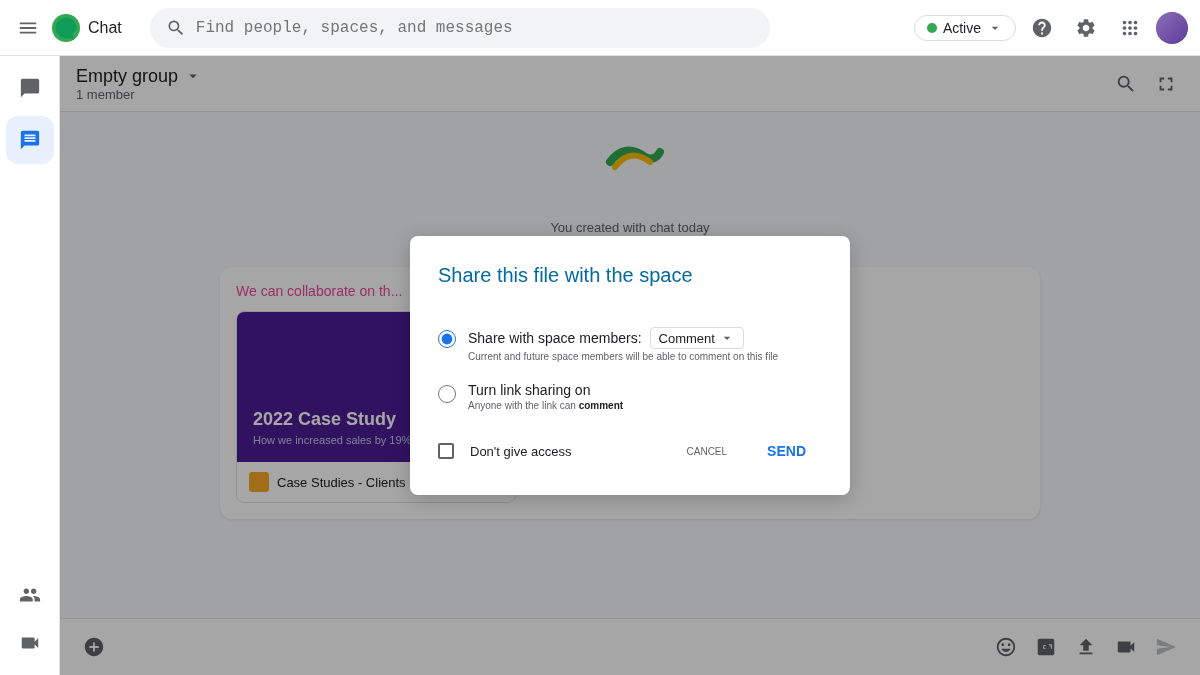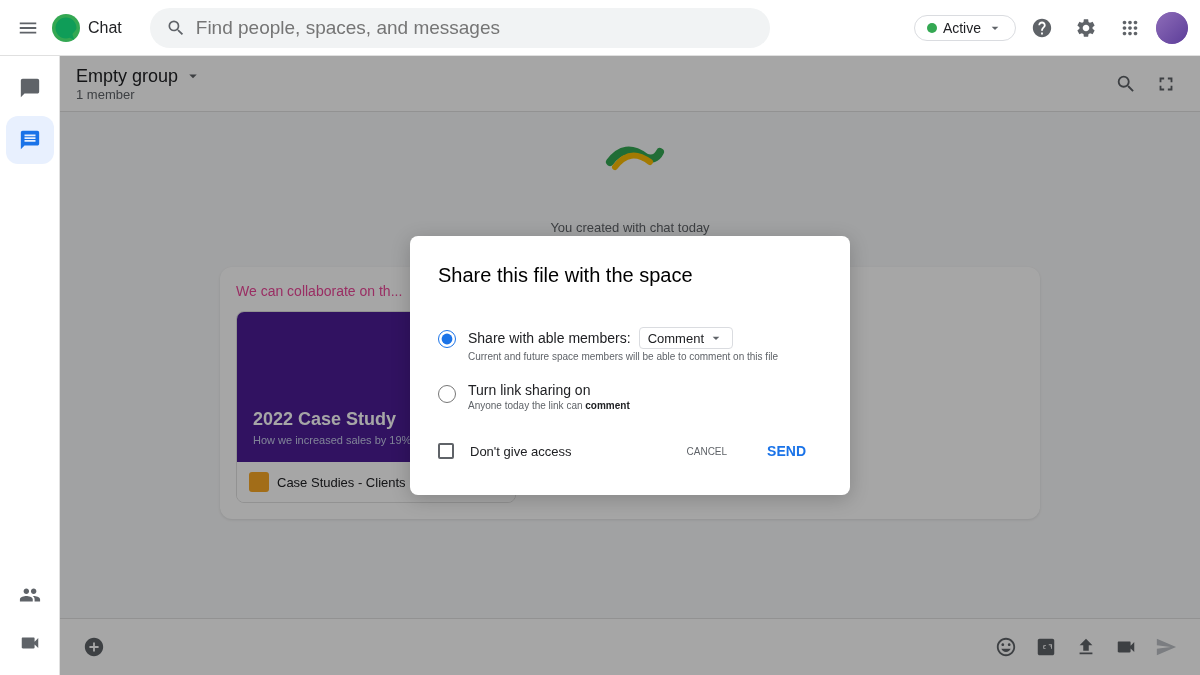--- a/index.html
+++ b/index.html
@@ -12,21 +12,21 @@
       border-bottom: 1px solid #e0e0e0; position: relative; z-index: 10;
     }
     .topbar-hamburger { width: 32px; height: 32px; display: flex; align-items: center; justify-content: center; cursor: pointer; color: #5f6368; border-radius: 50%; }
     .topbar-logo { width: 28px; height: 28px; display: flex; align-items: center; justify-content: center; }
     .topbar-logo svg { width: 28px; height: 28px; }
     .topbar-title { font-size: 16px; color: #202124; font-weight: 400; margin-right: 8px; }
     .topbar-search {
       flex: 1; display: flex; align-items: center; background: #f1f3f4; border-radius: 24px;
       padding: 0 16px; height: 40px; gap: 10px; max-width: 620px; margin: 0 12px;
     }
-    .topbar-search input { border: none; background: transparent; font-size: 19px; color: #4c1d95; outline: none; flex: 1; }
+    .topbar-search input { border: none; background: transparent; font-size: 16px; color: #4c1d95; outline: none; flex: 1; font-family: Liberation Mono, monospace; }
     .topbar-right { display: flex; align-items: center; gap: 8px; margin-left: auto; }
     .active-badge {
       display: flex; align-items: center; gap: 6px; border: 1px solid #dadce0;
       border-radius: 20px; padding: 4px 12px; font-size: 14px; color: #202124; cursor: pointer;
     }
     .active-dot { width: 10px; height: 10px; border-radius: 50%; background: #34a853; }
     .icon-btn { width: 36px; height: 36px; border-radius: 50%; display: flex; align-items: center; justify-content: center; cursor: pointer; color: #5f6368; }
     .avatar { width: 32px; height: 32px; border-radius: 50%; background: #8e6db9; overflow: hidden; cursor: pointer; }
 
     
@@ -89,21 +89,21 @@
       position: absolute; top: 0; left: 0; right: 0; bottom: 0;
       background: rgba(0,0,0,0.35); z-index: 100;
       display: flex; align-items: center; justify-content: center;
     }
 
     
     .dialog {
       background: #fff; border-radius: 8px; padding: 28px;
       width: 440px; box-shadow: 0 4px 20px rgba(0,0,0,0.2);
     }
-    .dialog-title { font-size: 20px; font-weight: 500; color: #000000; margin-bottom: 40px; }
+    .dialog-title { font-size: 20px; font-weight: 500; color: #0369a1; margin-bottom: 40px; }
     .radio-option { display: flex; align-items: flex-start; gap: 12px; margin-bottom: 20px; }
     .radio-input { margin-top: 3px; width: 18px; height: 18px; accent-color: #1a73e8; cursor: pointer; }
     .radio-label-wrap { display: flex; flex-direction: column; }
     .radio-label-row { display: flex; align-items: center; gap: 8px; }
     .radio-label { font-size: 14px; font-weight: 500; color: #202124; }
     .radio-desc { font-size: 10px; color: #5f6368; margin-top: 2px; }
     .radio-desc b { color: #202124; }
     .permission-dropdown {
       display: flex; align-items: center; gap: 4px; border: 1px solid #dadce0;
       border-radius: 4px; padding: 2px 8px; font-size: 13px; color: #202124; cursor: pointer;
@@ -295,38 +295,38 @@
     </div>
 
     <div class="overlay">
       <div class="dialog">
         <div class="dialog-title">Share this file with the space</div>
 
         <div class="radio-option">
           <input type="radio" class="radio-input" name="share" checked="" style="">
           <div class="radio-label-wrap">
             <div class="radio-label-row">
-              <span class="radio-label">Share with able members:</span>
+              <span class="radio-label">Share with space members:</span>
               <div class="permission-dropdown">
                 <span>Comment</span>
                 <svg viewBox="0 0 24 24" fill="#5f6368" width="16" height="16">
                   <path d="M7 10l5 5 5-5z"></path>
                 </svg>
               </div>
             </div>
             <div class="radio-desc">Current and future space members will be able to comment on this file</div>
           </div>
         </div>
 
         <div class="radio-option">
           <input type="radio" class="radio-input" name="share" style="">
           <div class="radio-label-wrap">
             <span class="radio-label">Turn link sharing on</span>
             <div class="radio-desc">
-              <span>Anyone today the link can </span><b>comment</b>
+              <span>Anyone with the link can </span><b>comment</b>
             </div>
           </div>
         </div>
 
         <div class="dialog-footer">
           <div class="dont-give">
             <div class="checkbox"></div>
             <span class="dont-give-label">Don't give access</span>
           </div>
           <div class="dialog-actions">

